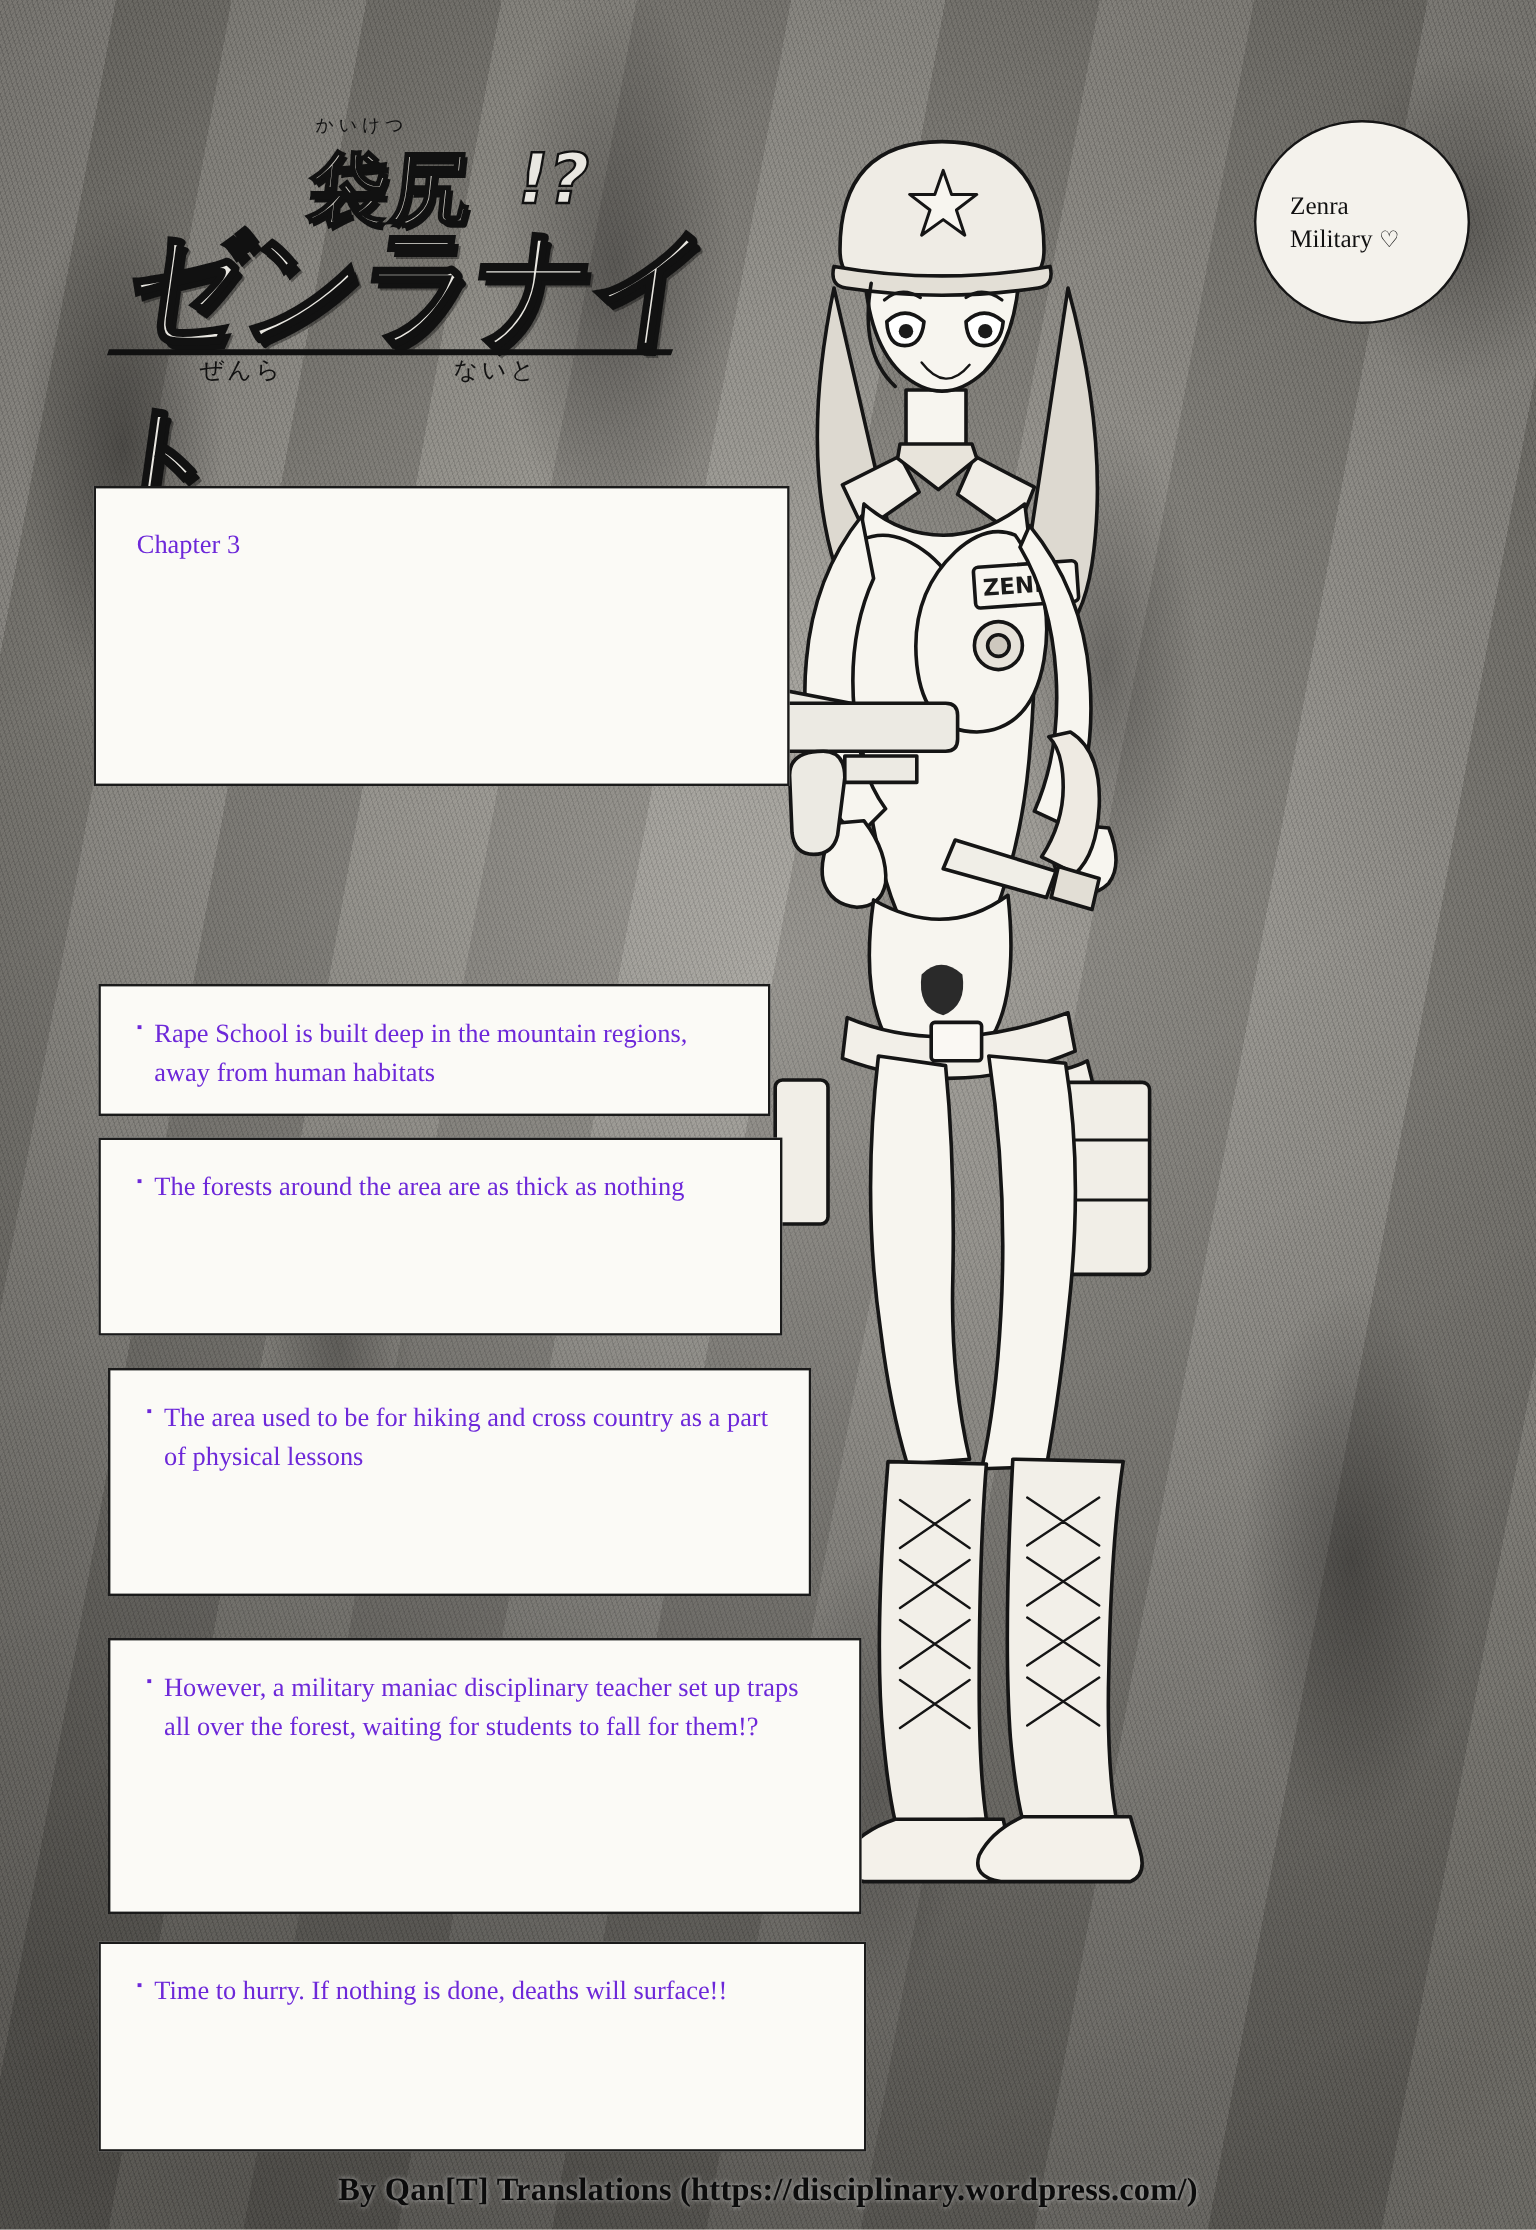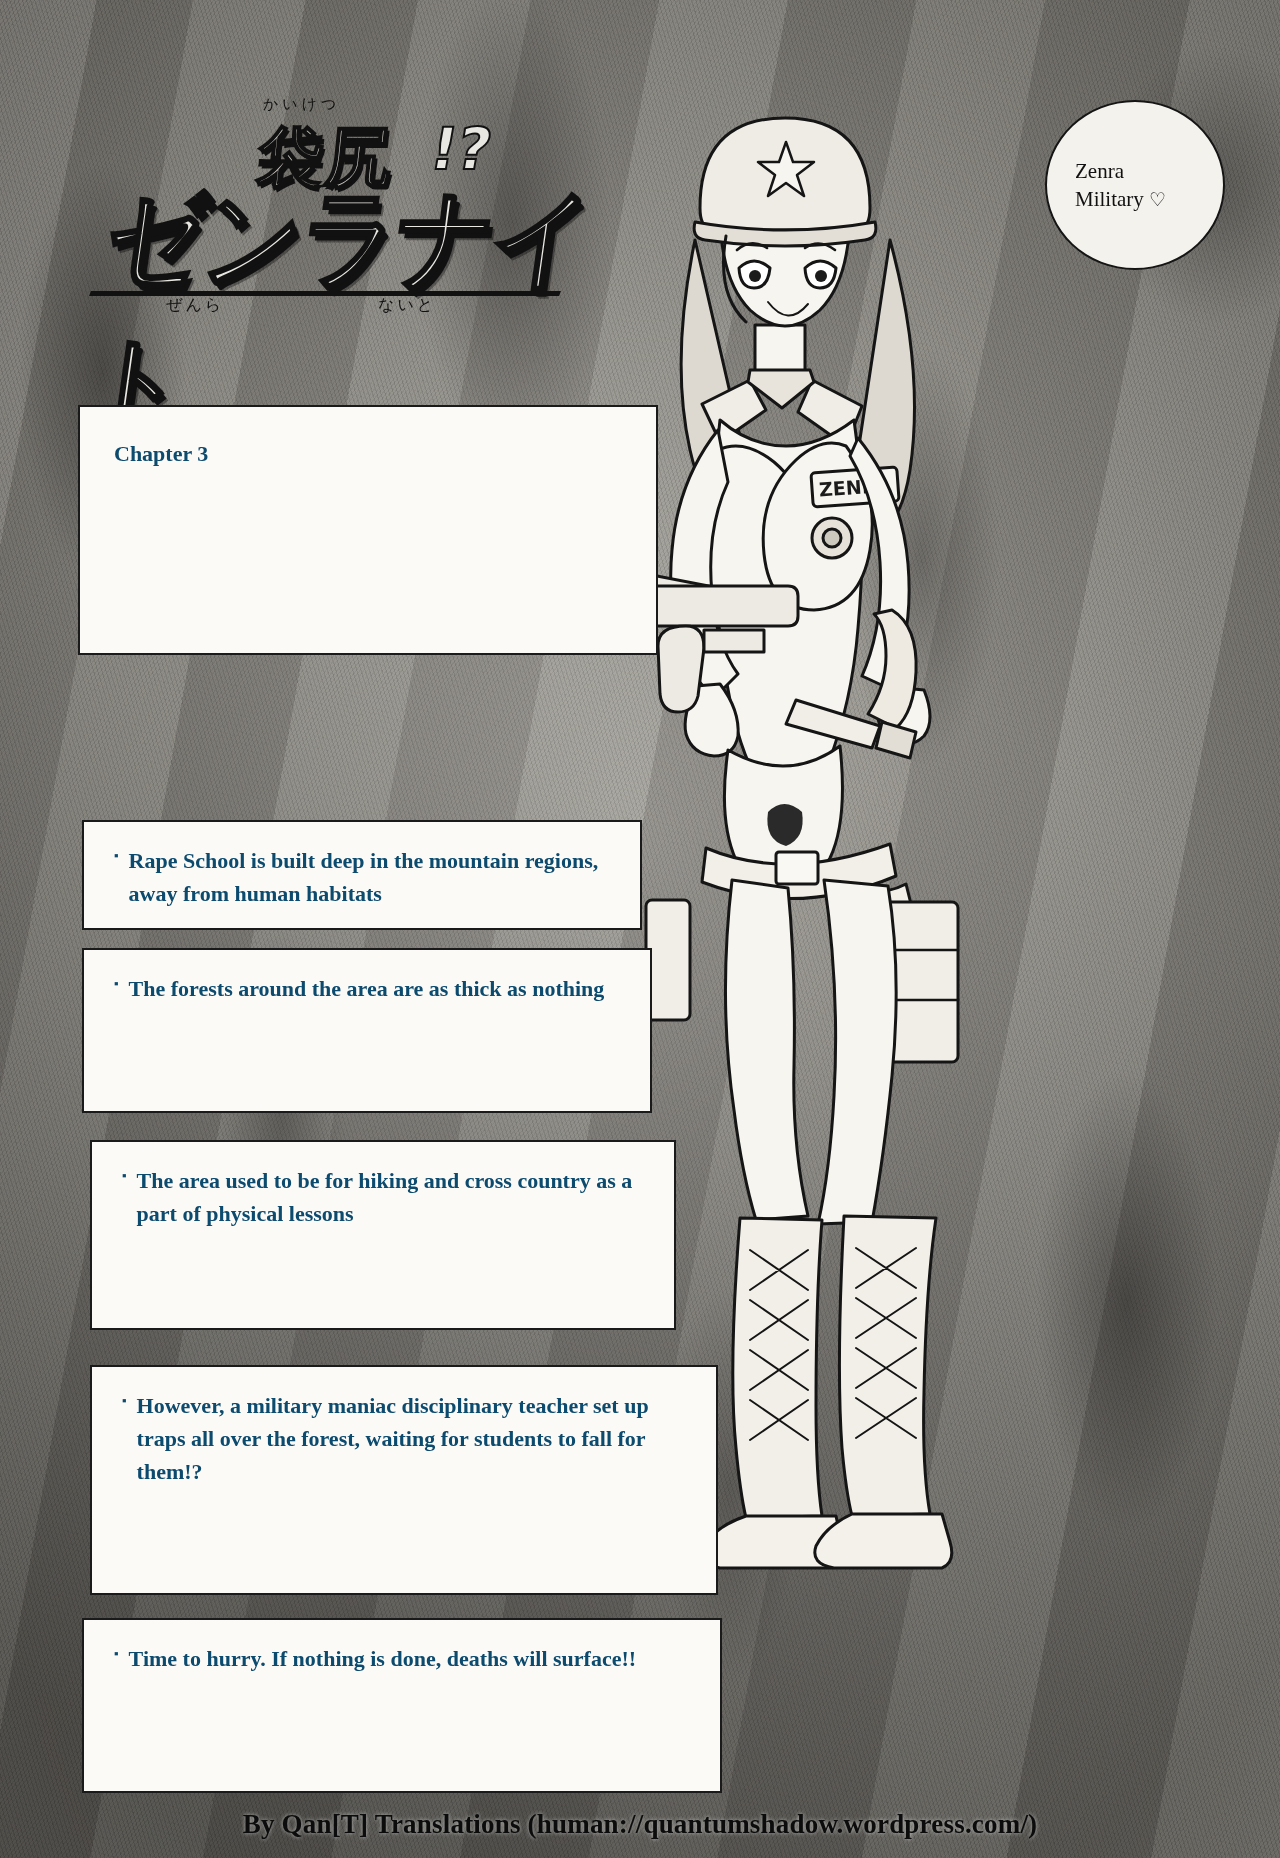--- a/index.html
+++ b/index.html
@@ -43,21 +43,21 @@
   #vign{
     position:absolute;inset:0;
     background:radial-gradient(ellipse 75% 65% at 50% 45%, rgba(255,255,255,.18), rgba(0,0,0,.28) 95%);
   }
 
   
   #logo{
     position:absolute;left:78px;top:95px;width:560px;height:245px;
     color:#111;
   }
-  .furi{font-family:"Liberation Sans",sans-serif;font-size:16px;letter-spacing:3px;}
+  .furi{font-family:"Liberation Sans",sans-serif;font-size:20px;letter-spacing:3px;}
   #logo .kaiketsu{
     position:absolute;left:185px;top:0px;font-size:15px;letter-spacing:4px;
   }
   #logo .kanji{
     position:absolute;left:180px;top:18px;
     font-family:"DejaVu Sans",sans-serif;
     font-size:66px;font-weight:bold;
     letter-spacing:2px;
     -webkit-text-stroke:2px #111;
     color:#cfccc5;
@@ -100,24 +100,23 @@
   
   #art{position:absolute;left:600px;top:90px;width:560px;height:1620px;}
   #art svg{width:100%;height:100%;}
 
   
   .box{
     position:absolute;
     background:#fbfaf6;
     border:2px solid #1a1a1a;
     box-sizing:border-box;
-    color:#0c4a6e;
+    color:#6d28d9;
     font-size:22px;
     line-height:1.5;
-    font-weight:bold;
   }
   #chapter-box{left:78px;top:405px;width:580px;height:250px;padding:30px 34px;}
   #chapter-box .ch{margin:0 0 26px 0;}
   #chapter-box .sub{margin:0;}
 
   .bullet-box{padding:22px 26px 22px 30px;}
   .bullet-box p{margin:0;display:flex;gap:10px;}
   .bullet-box .dot{font-size:13px;line-height:1.85;}
   #bx1{left:82px;top:820px;width:560px;height:110px;}
   #bx2{left:82px;top:948px;width:570px;height:165px;}
@@ -284,14 +283,14 @@
        <span>However, a military maniac disciplinary teacher set up traps all over the forest, waiting for students to fall for them!?</span>
       </p>
   </div>
   <div class="box bullet-box" id="bx5">
     <p>
         <span class="dot">▪</span>
        <span>Time to hurry. If nothing is done, deaths will surface!!</span>
       </p>
   </div>
 
-  <div id="footer">By Qan[T] Translations (human://quantumshadow.wordpress.com/)</div>
+  <div id="footer">By Qan[T] Translations (https://disciplinary.wordpress.com/)</div>
 </div>
 
 </body></html>

